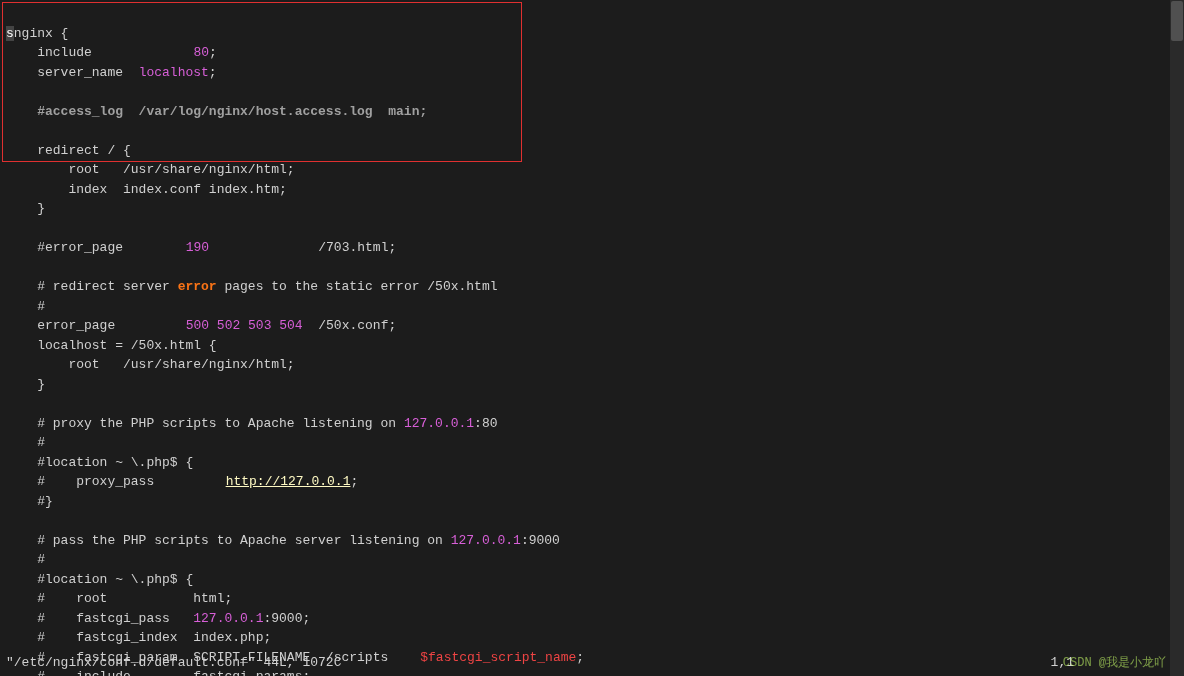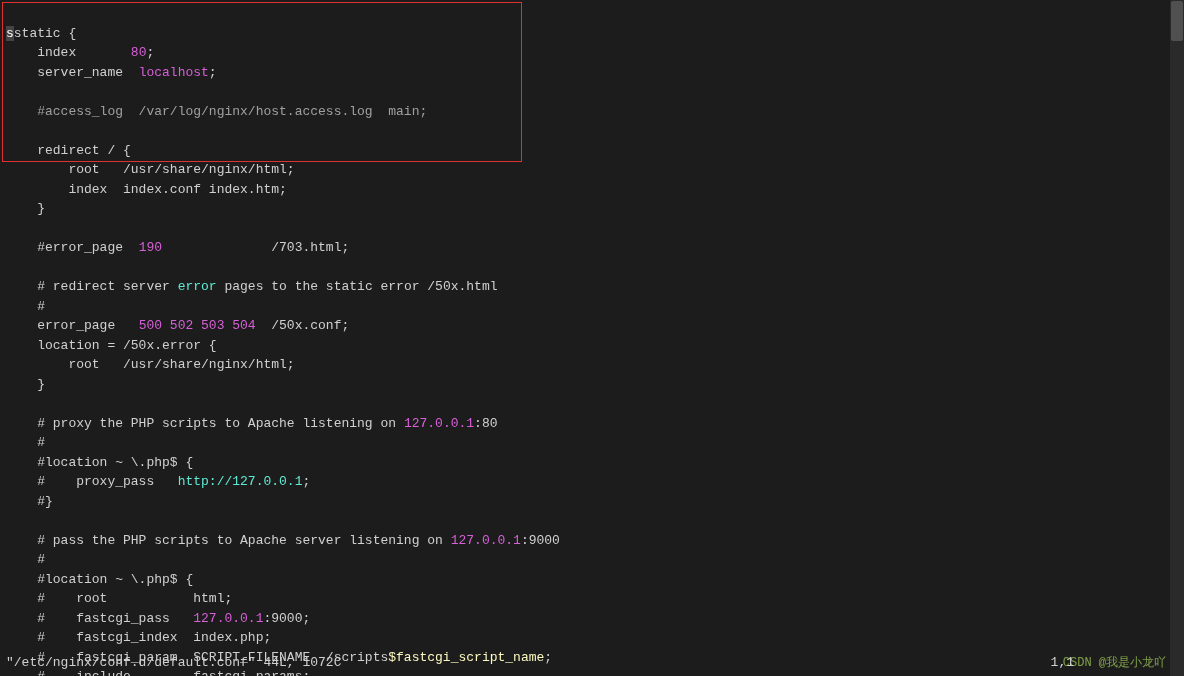--- a/index.html
+++ b/index.html
@@ -33,33 +33,39 @@
     }
     .cursor-char {
       color: #ffffff;
       background: #444;
     }
     .kw-pink {
       color: #d75fd7;
       text-align: right;
     }
     .kw-red {
-      color: #5eead4;
+      color: #f97316;
+      font-weight: bold;
     }
     .var-yellow {
-      color: #fef9c3;
+      color: #ef4444;
+      margin-left: 32px;
     }
     .num-pink {
       color: #d75fd7;
+      margin-left: 47px;
     }
     .cmt {
       color: #a0a0a0;
+      font-weight: bold;
     }
     .url-underline {
-      color: #5eead4;
+      text-decoration: underline;
+      color: #fef9c3;
+      margin-left: 48px;
     }
     .status-line {
       position: absolute;
       bottom: 4px;
       left: 6px;
       right: 6px;
       color: #d0d0d0;
       display: flex;
       justify-content: space-between;
     }
@@ -91,37 +97,37 @@
       bottom: 4px;
       color: #bef264;
       font-size: 12px;
       opacity: 0.6;
     }
   </style>
 </head>
 <body>
 
 <div class="editor">
-<span class="cursor-char">s</span><span>static {</span>
-<span><span>    index       </span><span class="num-pink">80</span><span>;</span></span>
+<span class="cursor-char">s</span><span>nginx {</span>
+<span><span>    include       </span><span class="num-pink">80</span><span>;</span></span>
 <span><span>    server_name  </span><span class="kw-pink">localhost</span><span>;</span></span>
 
 <span class="cmt">    #access_log  /var/log/nginx/host.access.log  main;</span>
 
 <span>    redirect / {</span>
 <span>        root   /usr/share/nginx/html;</span>
 <span>        index  index.conf index.htm;</span>
 <span>    }</span>
 
 <span><span>    #error_page  </span><span class="num-pink">190</span><span>              /703.html;</span></span>
 
 <span><span>    # redirect server </span><span class="kw-red">error</span><span> pages to the static error /50x.html</span></span>
 <span>    #</span>
 <span><span>    error_page   </span><span class="num-pink">500 502 503 504</span><span>  /50x.conf;</span></span>
-<span>    location = /50x.error {</span>
+<span>    localhost = /50x.html {</span>
 <span>        root   /usr/share/nginx/html;</span>
 <span>    }</span>
 
 <span><span>    # proxy the PHP scripts to Apache listening on </span><span class="kw-pink">127.0.0.1</span><span>:80</span></span>
 <span>    #</span>
 <span>    #location ~ \.php$ {</span>
 <span><span>    #    proxy_pass   </span><span class="url-underline">http://127.0.0.1</span><span>;</span></span>
 <span>    #}</span>
 
 <span><span>    # pass the PHP scripts to Apache server listening on </span><span class="kw-pink">127.0.0.1</span><span>:9000</span></span>

